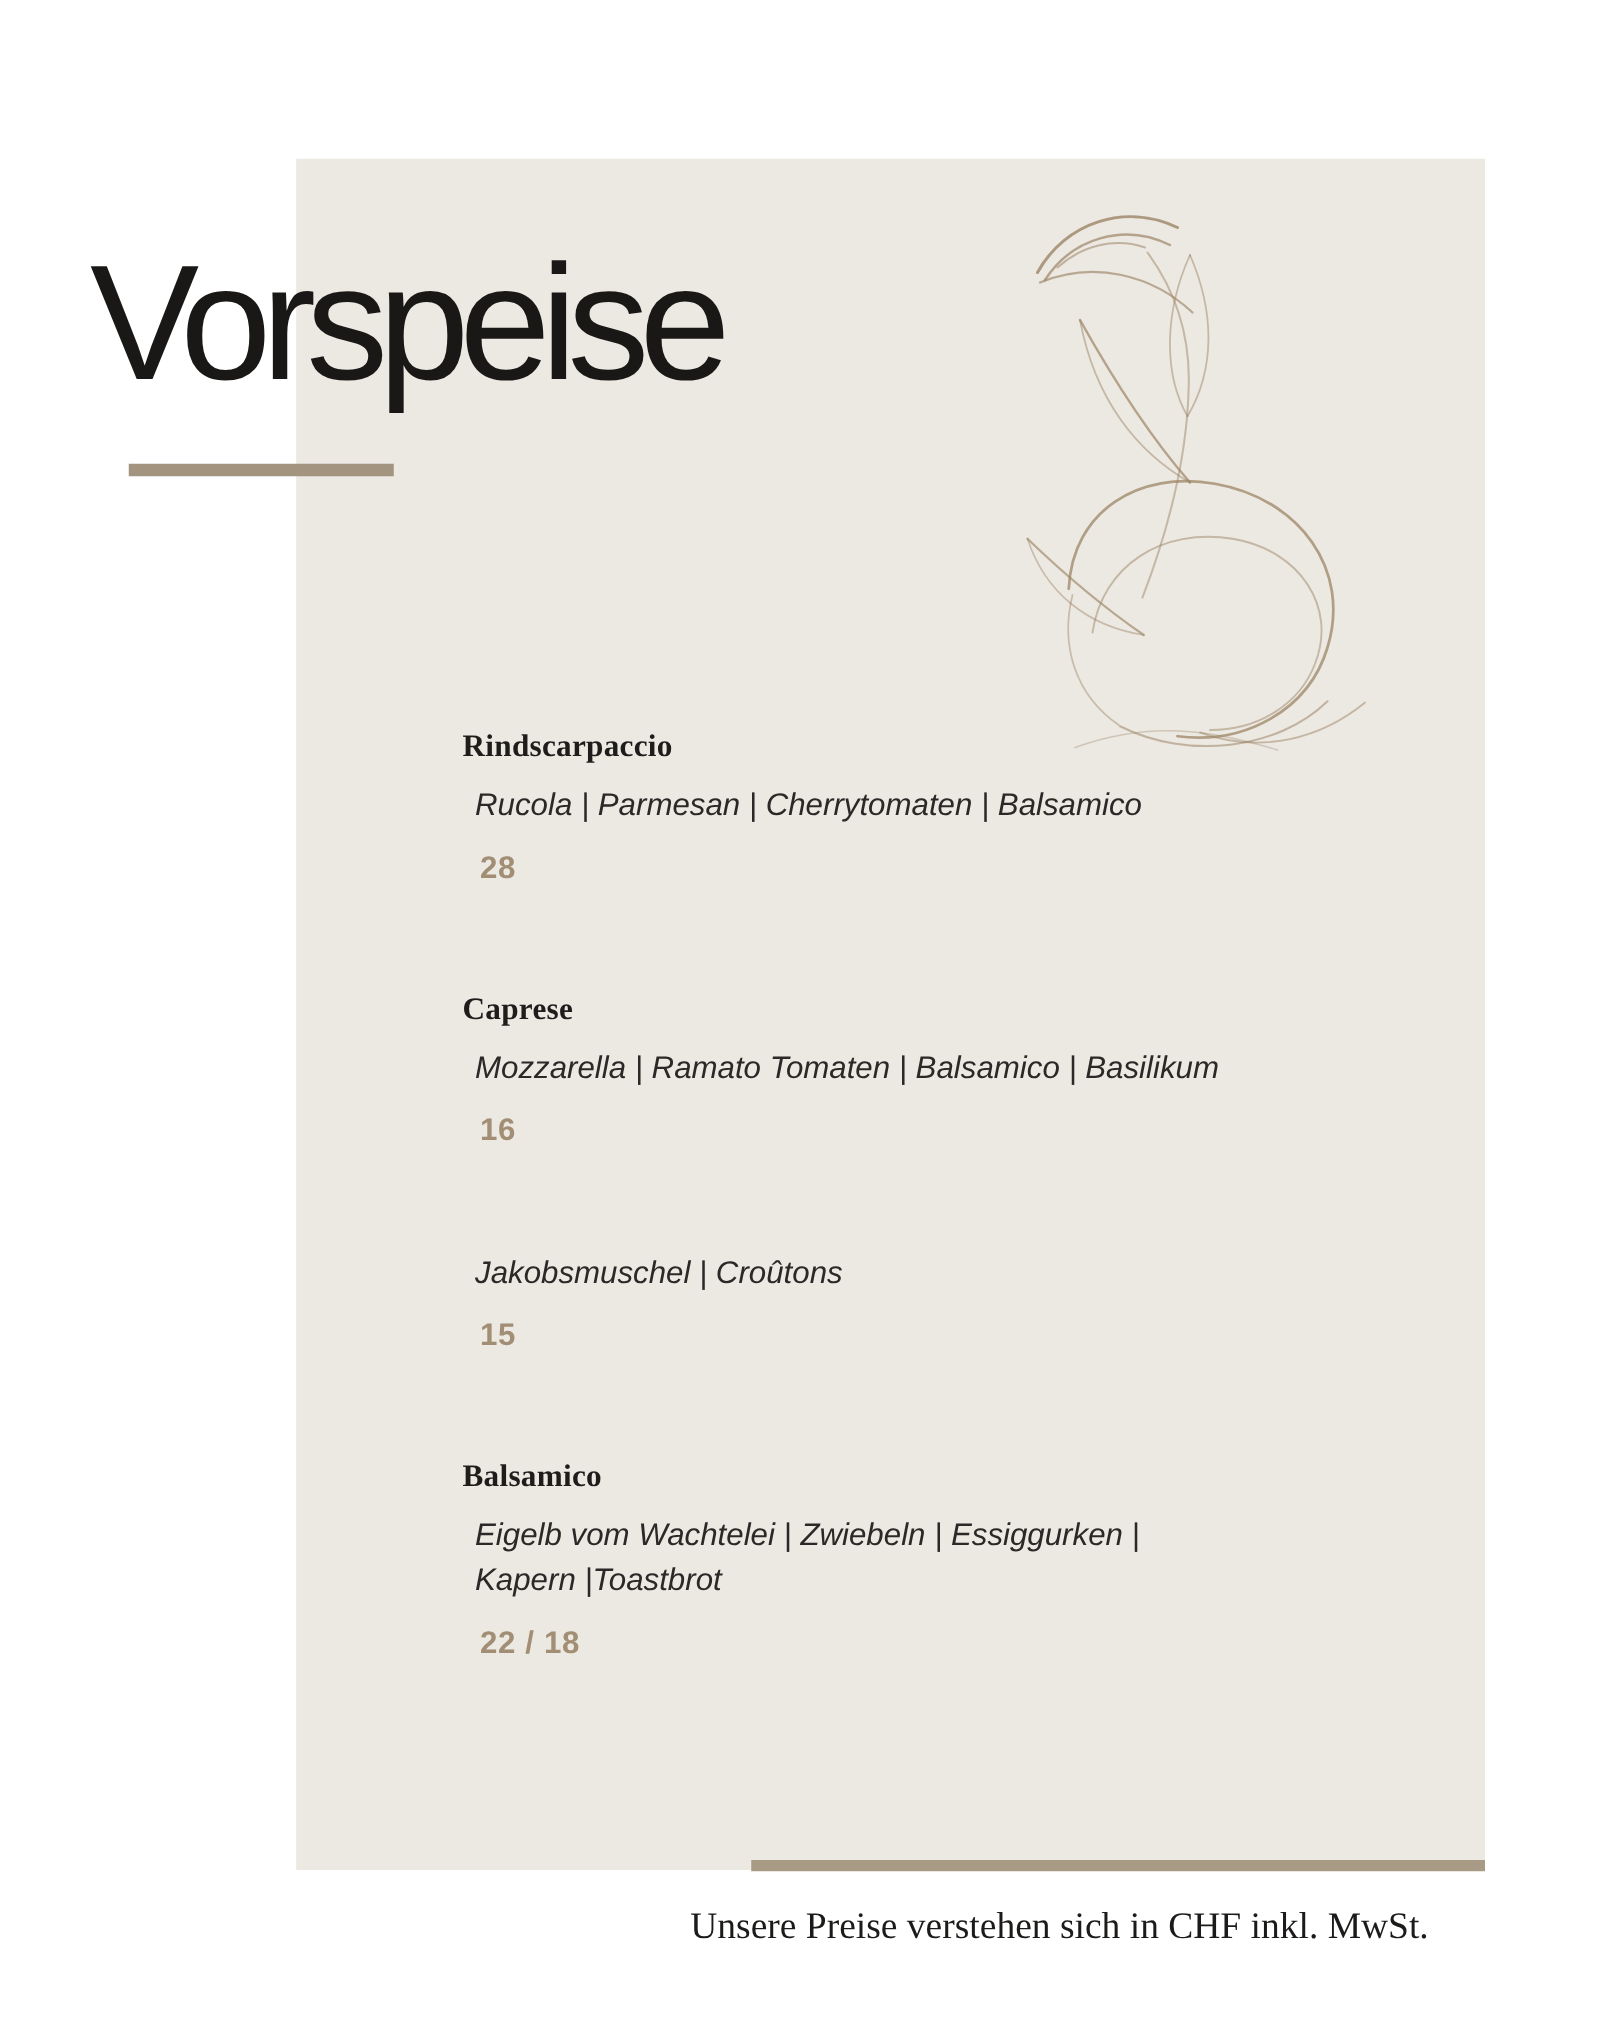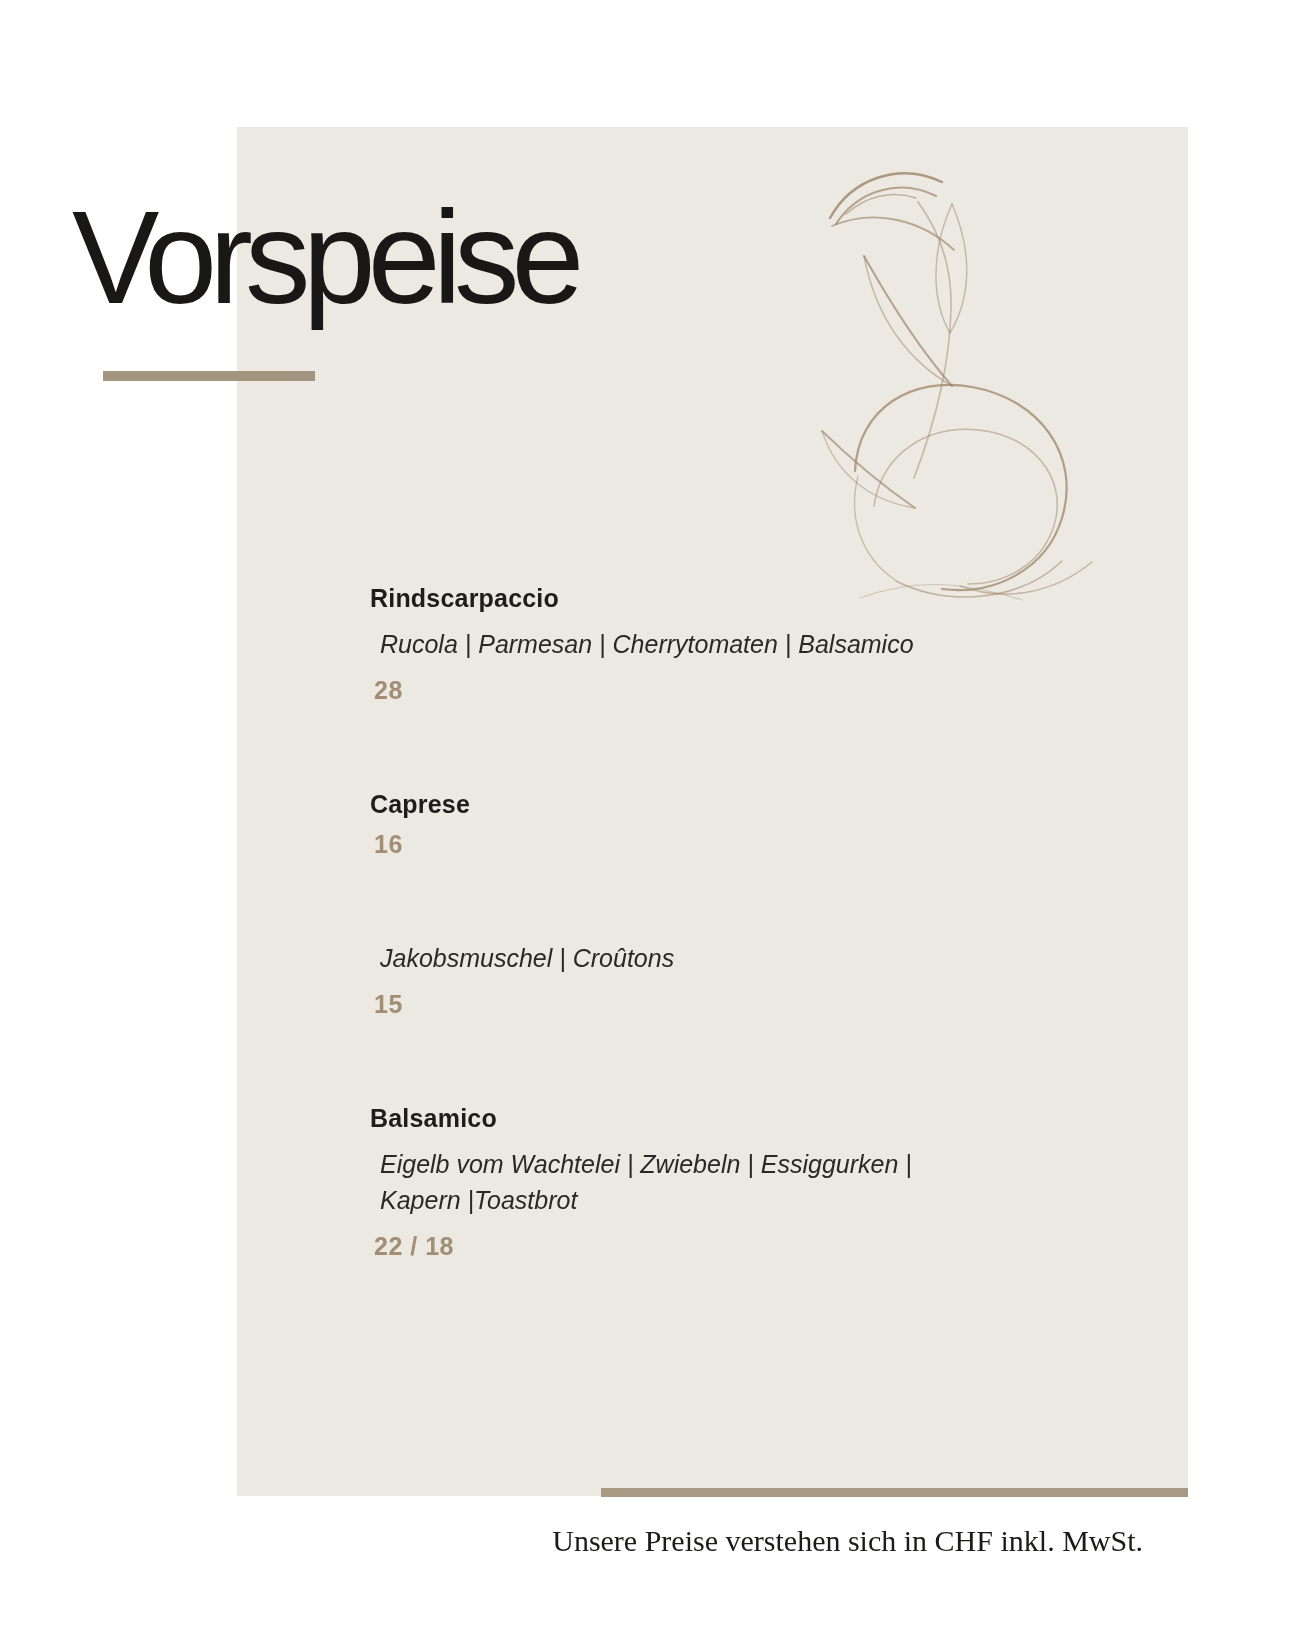--- a/index.html
+++ b/index.html
@@ -22,28 +22,28 @@
   }
   .decoration{
     position:absolute;left:800px;top:156px;width:300px;height:450px;
   }
   .menu{
     position:absolute;left:370px;top:580px;width:640px;
   }
   .menu-item{margin:0 0 78px 0;}
   .item-name{
     margin:0;font-size:25px;line-height:36px;font-weight:700;
-    color:#1e1d1b;letter-spacing:0.2px;
+    color:#1e1d1b;letter-spacing:0.2px;font-family:Liberation Serif, serif;
   }
   .item-desc{
     margin:10px;font-size:25px;line-height:36px;font-style:italic;
     color:#2a2927;white-space:pre-line;
   }
   .item-price{
-    margin:4px;font-size:25px;line-height:36px;font-weight:700;
+    margin:14px;font-size:25px;line-height:36px;font-weight:700;
     color:#a18e74;letter-spacing:0.5px;
   }
   .footer-rule{
     position:absolute;left:601px;top:1488px;width:587px;height:9px;
     background:#a89a84;
   }
   .footer-note{
     position:absolute;right:146px;top:1524px;margin:0;
     font-family:"Liberation Serif", serif;font-size:30px;color:#1c1b19;
     white-space:nowrap;
@@ -90,20 +90,21 @@
 <div class="menu">
 
   <div class="menu-item">
     <h3 class="item-name">Rindscarpaccio</h3>
     <p class="item-desc">Rucola | Parmesan | Cherrytomaten | Balsamico</p>
     <p class="item-price">28</p>
   </div>
 
   <div class="menu-item">
     <h3 class="item-name">Caprese</h3>
+    <p class="item-desc">Mozzarella | Ramato Tomaten | Balsamico | Basilikum</p>
     <p class="item-price">16</p>
   </div>
 
   <div class="menu-item">
     <p class="item-desc">Jakobsmuschel | Croûtons</p>
     <p class="item-price">15</p>
   </div>
 
   <div class="menu-item">
     <h3 class="item-name">Balsamico</h3>

